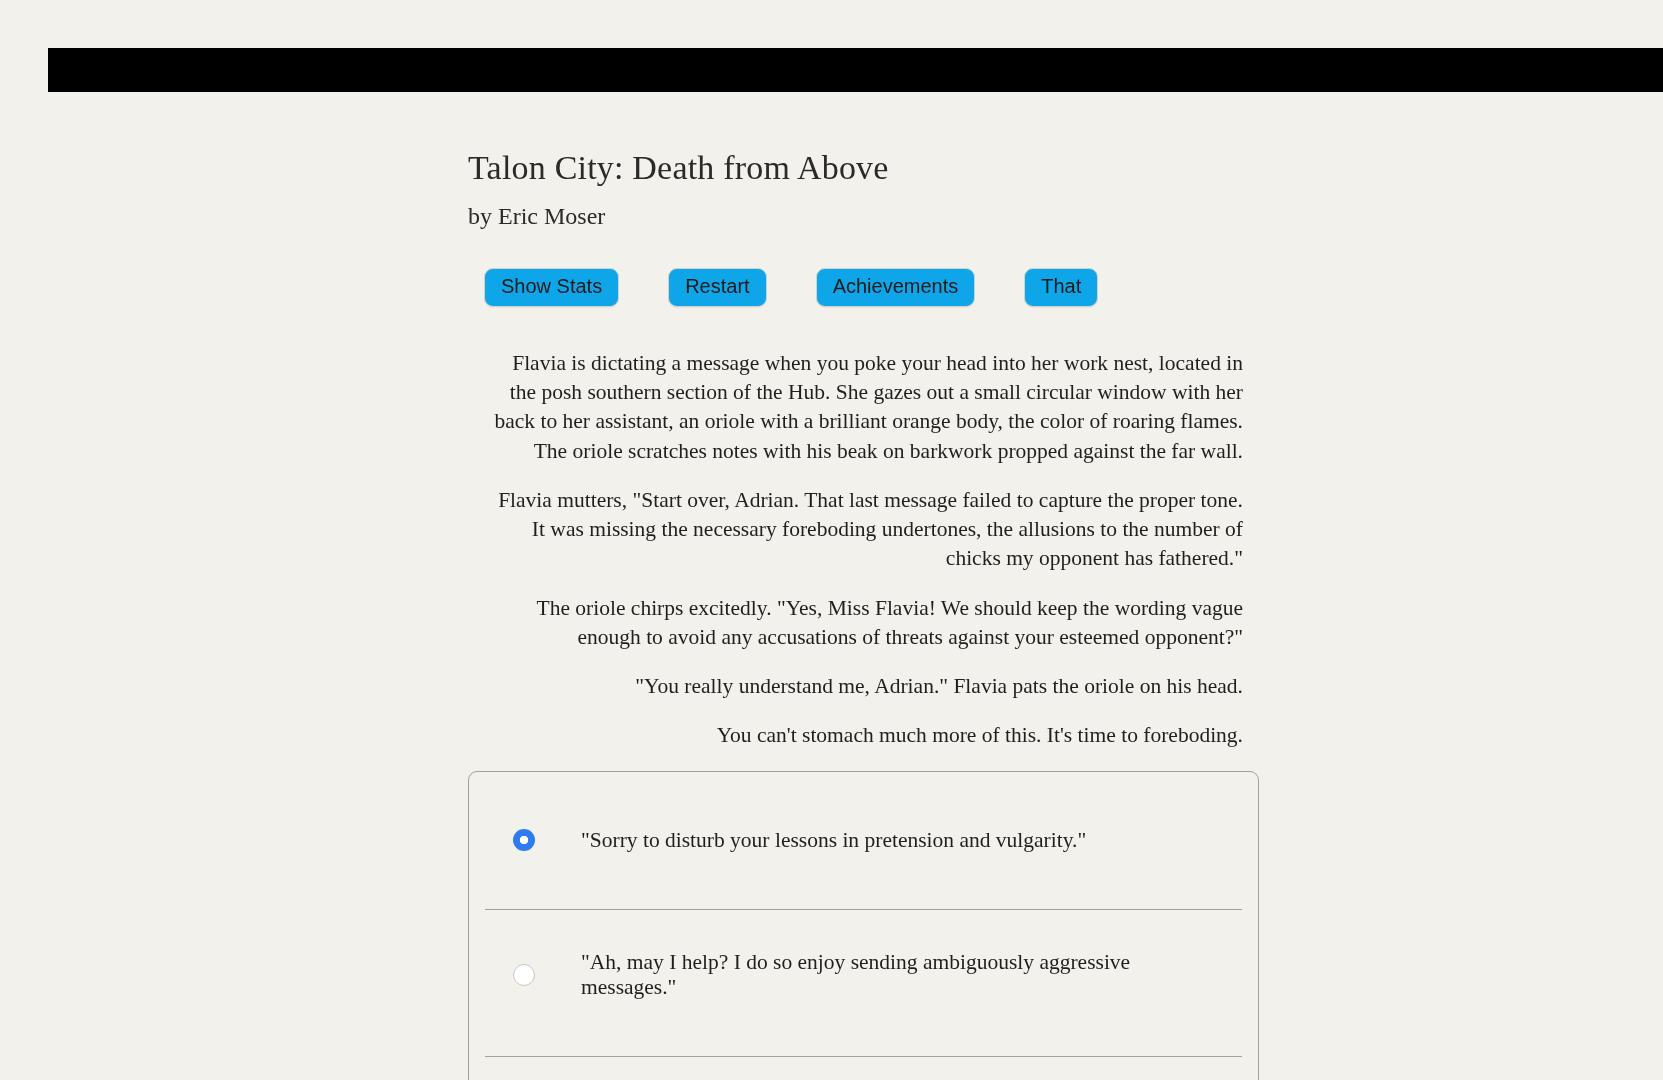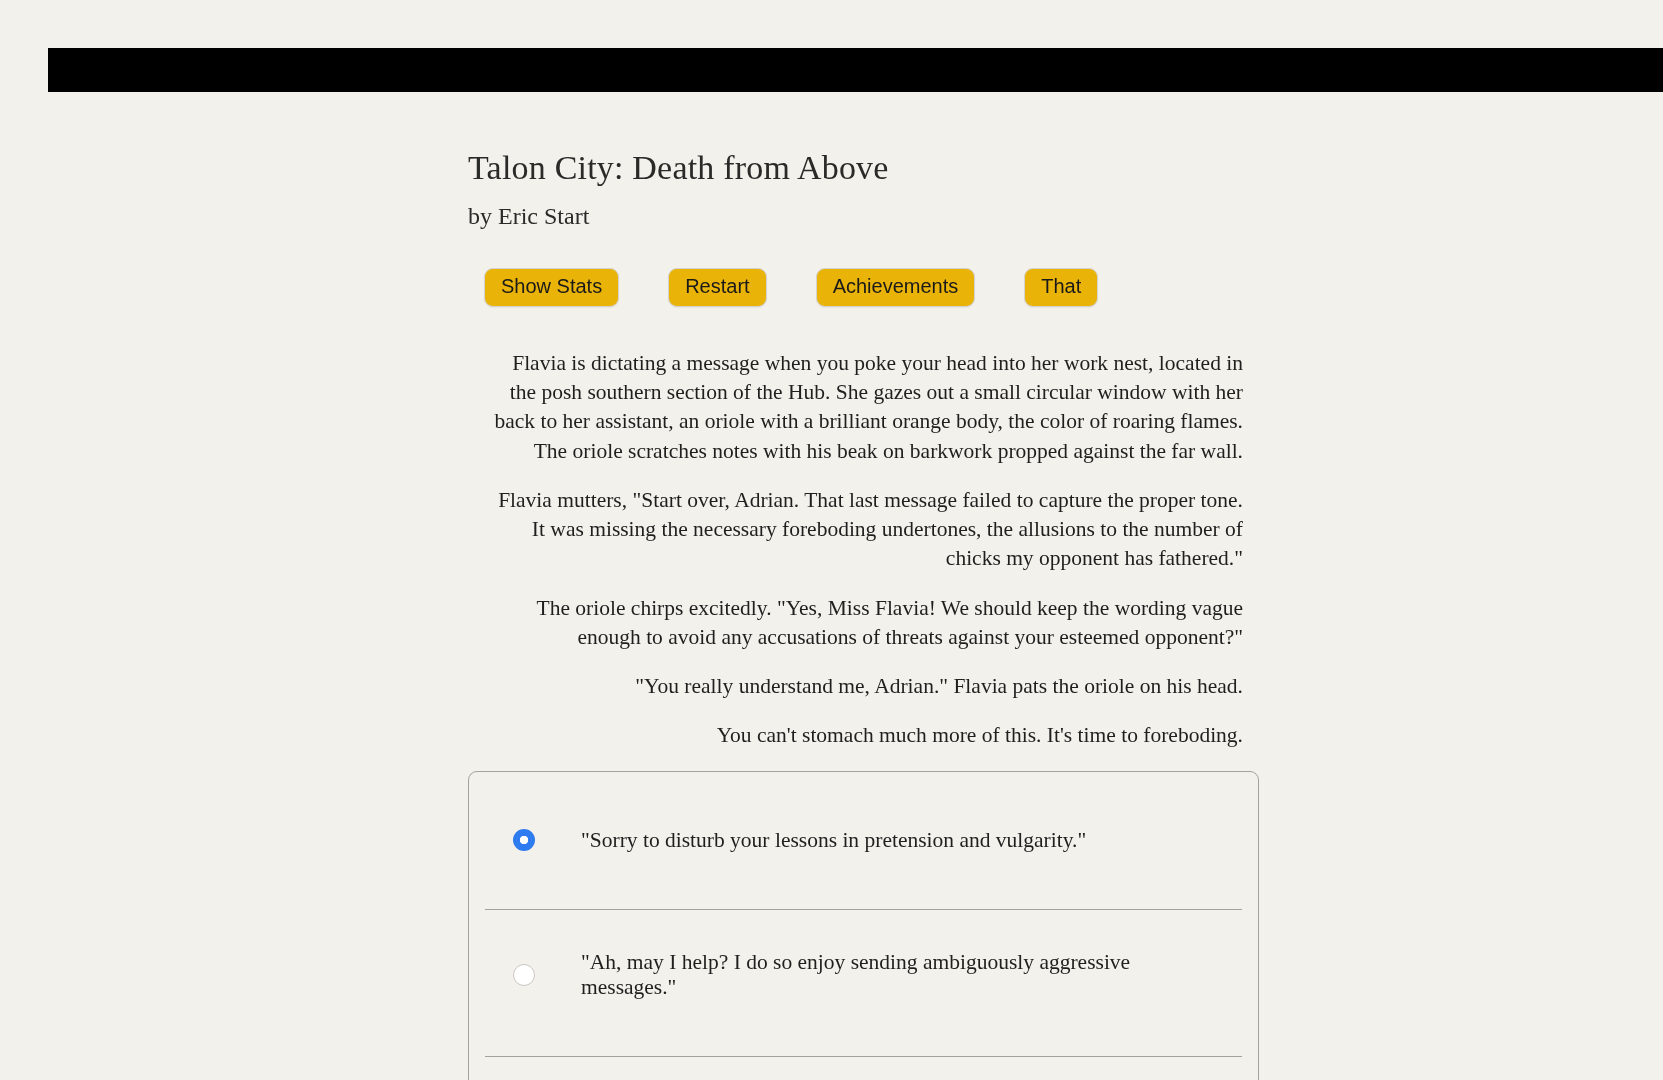--- a/index.html
+++ b/index.html
@@ -39,21 +39,21 @@
   }
   .toolbar {
     margin-top: 22px;
     display: flex;
     gap: 17px;
   }
   .toolbar button {
     font-family: "Liberation Sans", sans-serif;
     font-size: 20px;
     color: #1a1a1a;
-    background: #eab308;
+    background: #0ea5e9;
     border: 1px solid #d4d2ce;
     border-radius: 9px;
     padding: 6px 16px 8px 16px;
     cursor: pointer;
     box-shadow: 0 1px 1px rgba(0,0,0,0.05);
   }
   .story {
     margin-top: 26px;
     text-align: right;
   }
@@ -118,21 +118,21 @@
 <body>
 
 <div class="top-bar"></div>
 
 <div class="scrollbar-thumb"></div>
 
 <main class="content">
 
   <h1 class="game-title">Talon City: Death from Above</h1>
 
-  <div class="byline">by Eric Start</div>
+  <div class="byline">by Eric Moser</div>
 
   <div class="toolbar">
     <button>Show Stats</button>
     <button>Restart</button>
     <button>Achievements</button>
     <button>That</button>
   </div>
 
   <div class="story">
     <p>Flavia is dictating a message when you poke your head into her work nest, located in the posh southern section of the Hub. She gazes out a small circular window with her back to her assistant, an oriole with a brilliant orange body, the color of roaring flames. The oriole scratches notes with his beak on barkwork propped against the far wall.</p>

